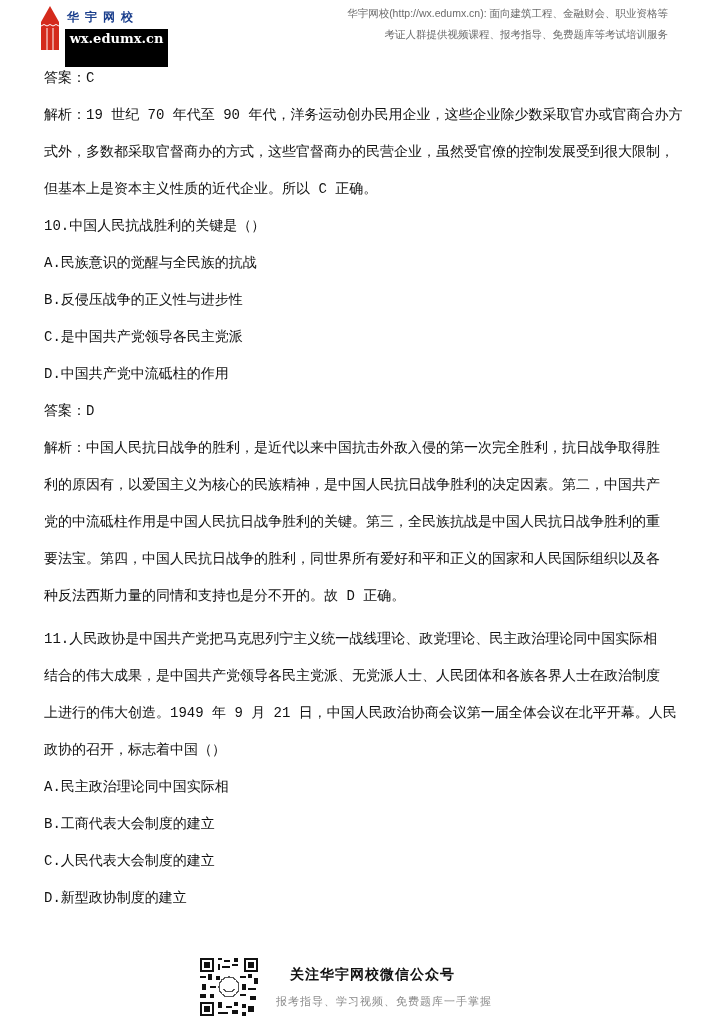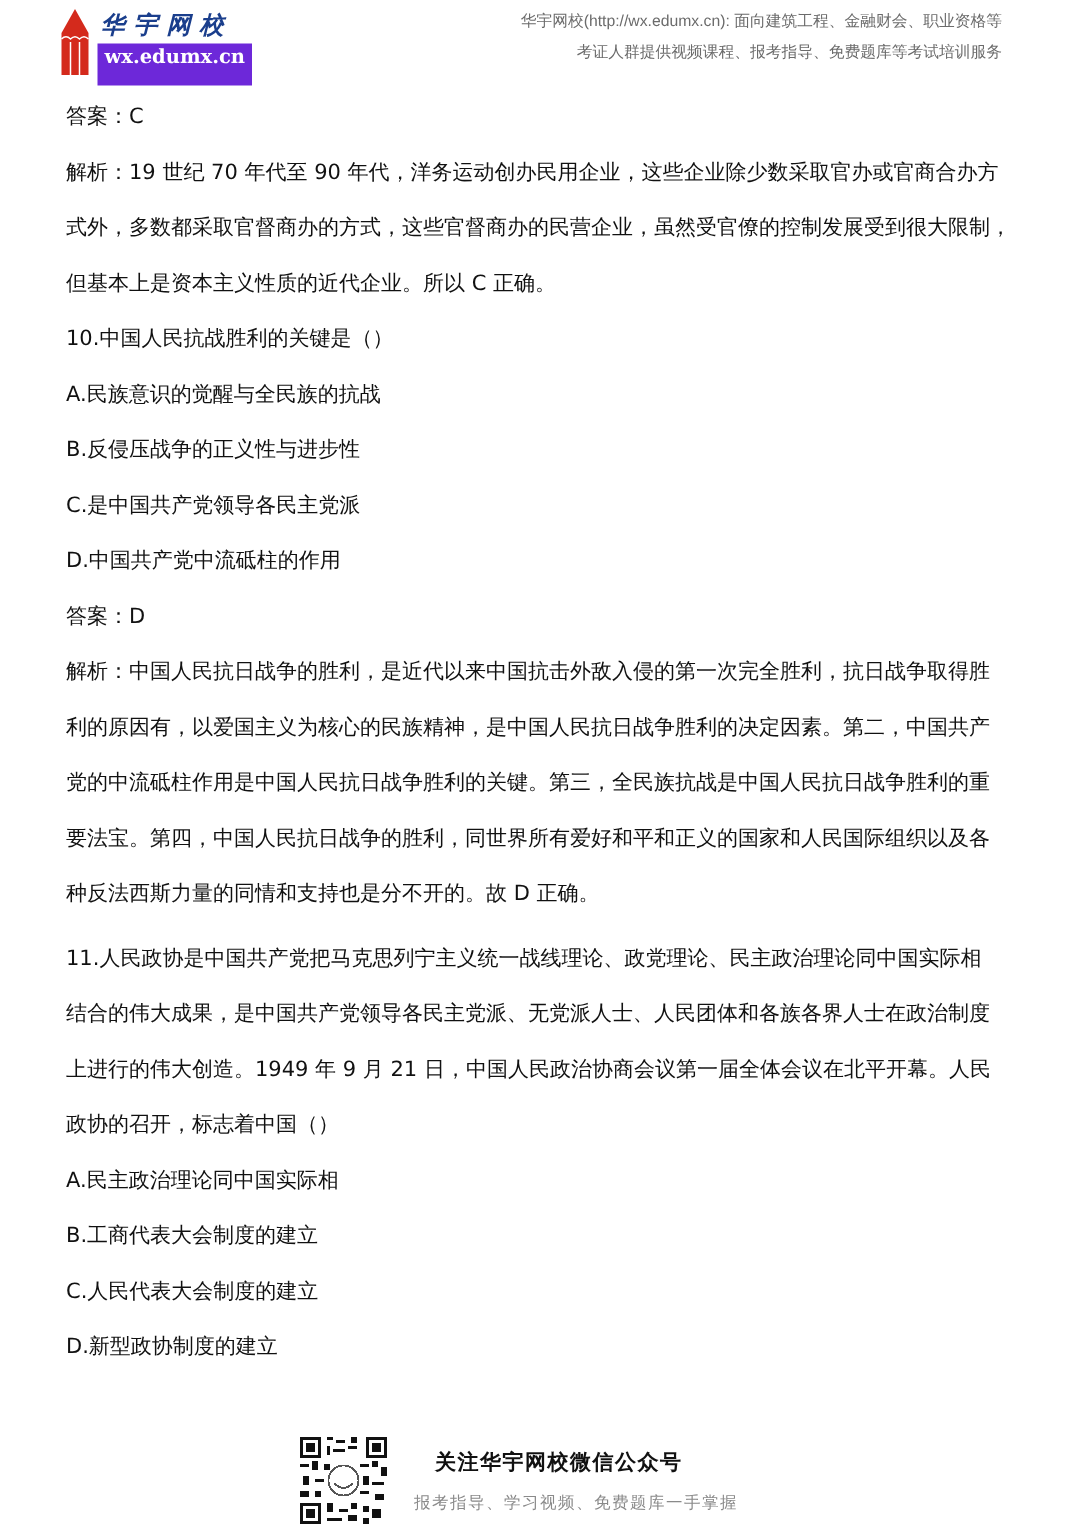--- a/index.html
+++ b/index.html
@@ -27,32 +27,31 @@
     }
     .logo-pencil {
       position: absolute;
       left: 0; top: 0;
       width: 26px; height: 44px;
     }
     .logo-cn {
       position: absolute;
       left: 30px; top: 0px;
       font-family: "DejaVu Serif", serif;
-      font-size: 16px;
+      font-size: 12px;
       font-weight: bold;
       color: #1a3e8c;
       letter-spacing: 6px;
       line-height: 22px;
-      font-style: italic;
     }
     .logo-url {
       position: absolute;
       left: 28px; top: 23px;
-      width: 103px; height: 28px;
-      background: #6d28d9;
+      width: 103px; height: 38px;
+      background: #000000;
       color: #fff;
       font-family: "DejaVu Serif", serif;
       font-size: 13px;
       font-weight: bold;
       line-height: 20px;
       text-align: center;
     }
     .header-tag {
       position: absolute;
       right: 56px;
@@ -67,20 +66,21 @@
     .content {
       position: absolute;
       left: 44px; top: 60px;
       width: 640px;
       font-size: 14px;
       line-height: 37px;
     }
     .p {
       margin: 0;
       white-space: nowrap;
+      font-family: Liberation Mono, monospace;
     }
     .gap { height: 6px; }
 
     .footer {
       position: absolute;
       left: 200px; top: 958px;
       width: 320px; height: 60px; text-align: center;
     }
     .qr {
       position: absolute;

